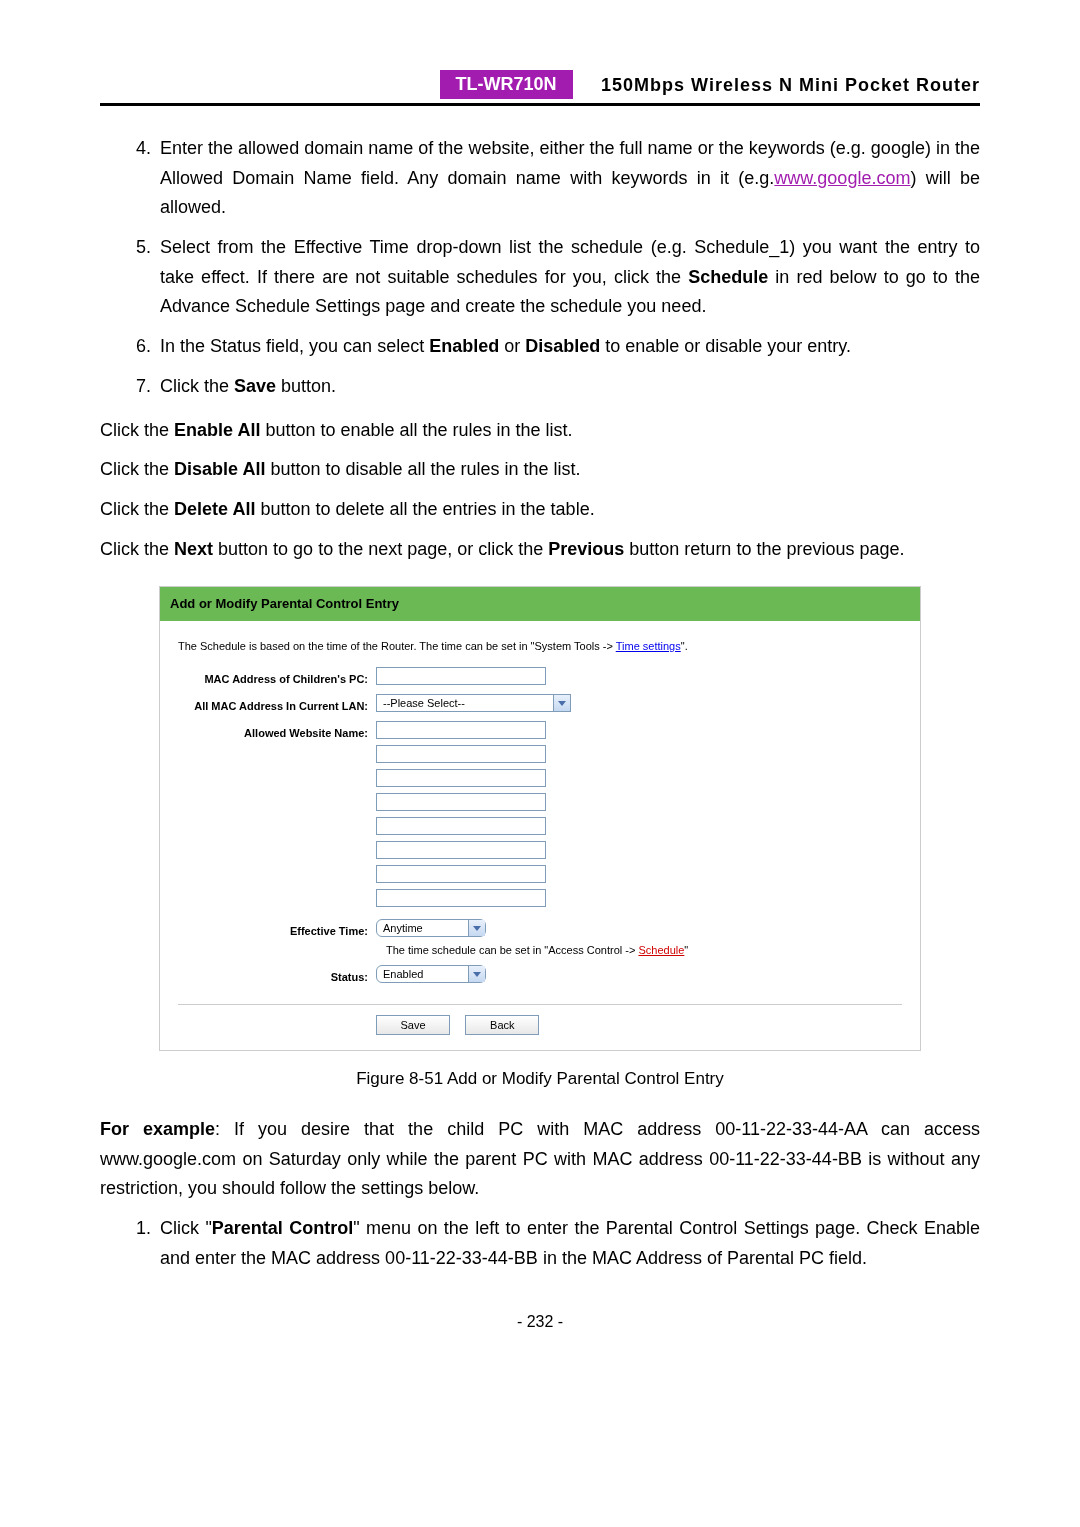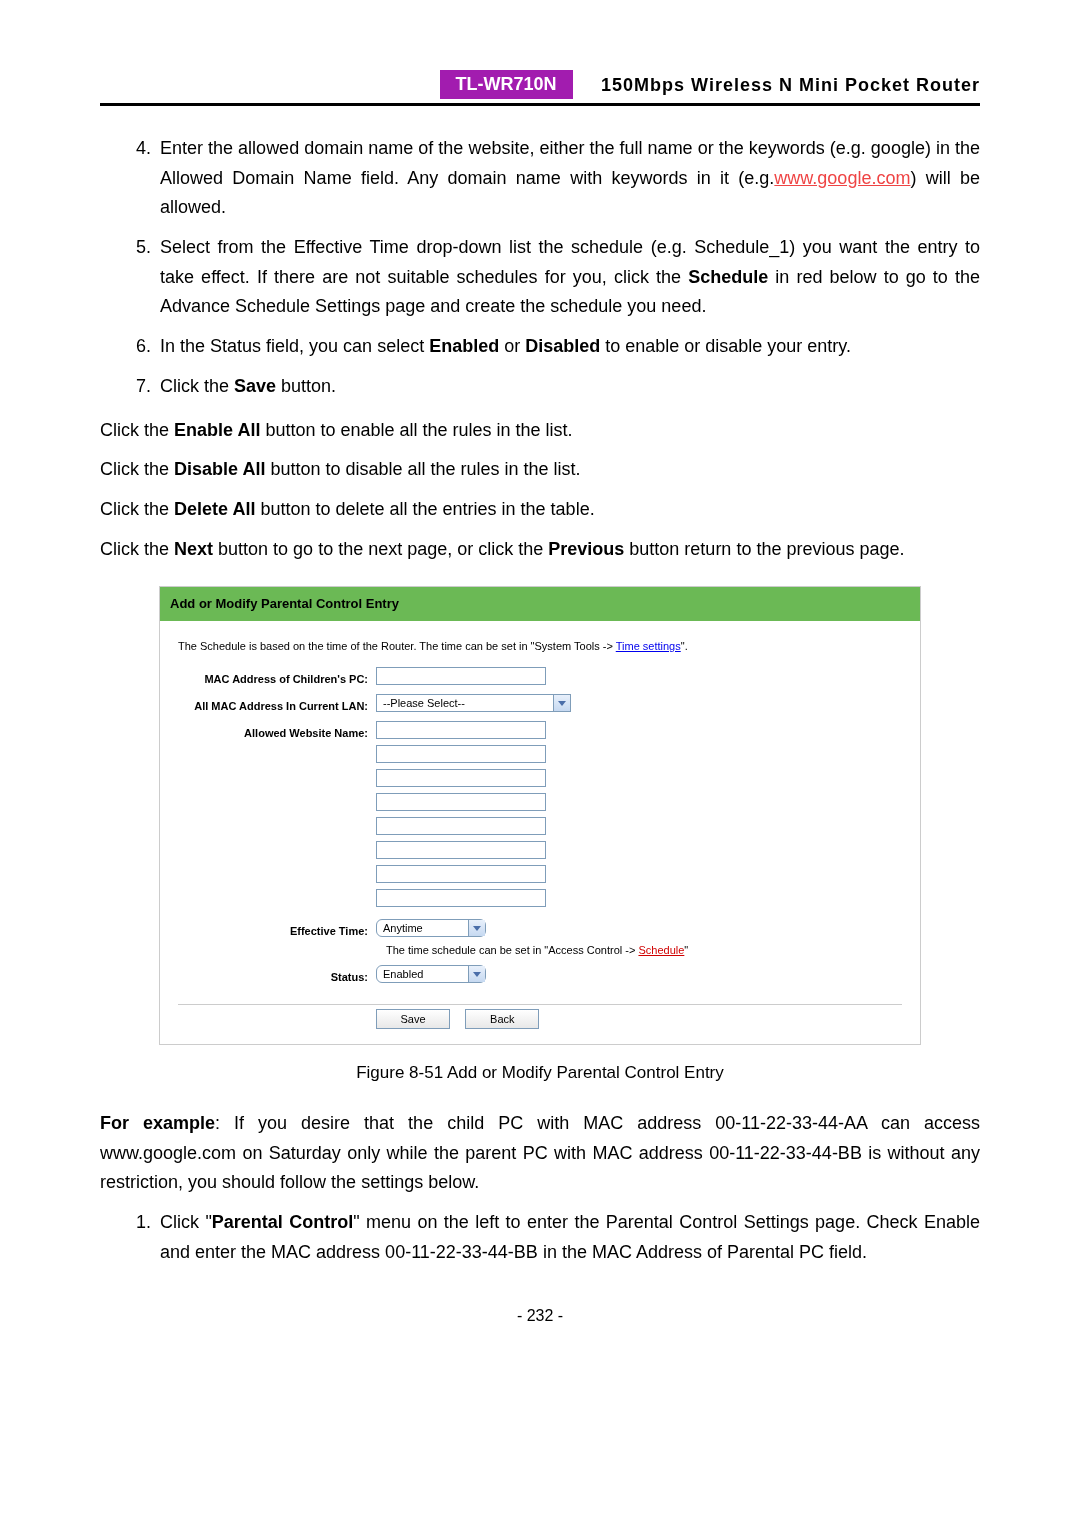--- a/index.html
+++ b/index.html
@@ -50,21 +50,21 @@
     margin: 0 0 14px 0;
   }
   ol.instr > li {
     padding-left: 4px;
     margin-bottom: 10px;
   }
   .para {
     margin: 10px 0;
   }
   a.link {
-    color: #ef4444;
+    color: #a21caf;
     text-decoration: underline;
   }
   b { font-weight: bold; }
 
   
   .figure-wrap {
     border: 1px solid #ccc;
     margin: 22px auto 10px auto;
     width: 760px;
     font-size: 12px;
@@ -139,21 +139,21 @@
   .fig-subnote {
     font-size: 11px;
     margin-top: 2px;
     margin-left: 10px;
   }
   .red-link { color: #d00000; text-decoration: underline; }
   .blue-link { color: #0000EE; text-decoration: underline; }
   .fig-divider {
     border-top: 1px solid #ccc;
     margin-top: 18px;
-    padding-top: 4px;
+    padding-top: 10px;
   }
   .btn {
     display: inline-block;
     min-width: 74px;
     height: 20px;
     line-height: 18px;
     text-align: center;
     font-size: 11px;
     border: 1px solid #7F9DB9;
     background: linear-gradient(#ffffff, #E8E8E8);

